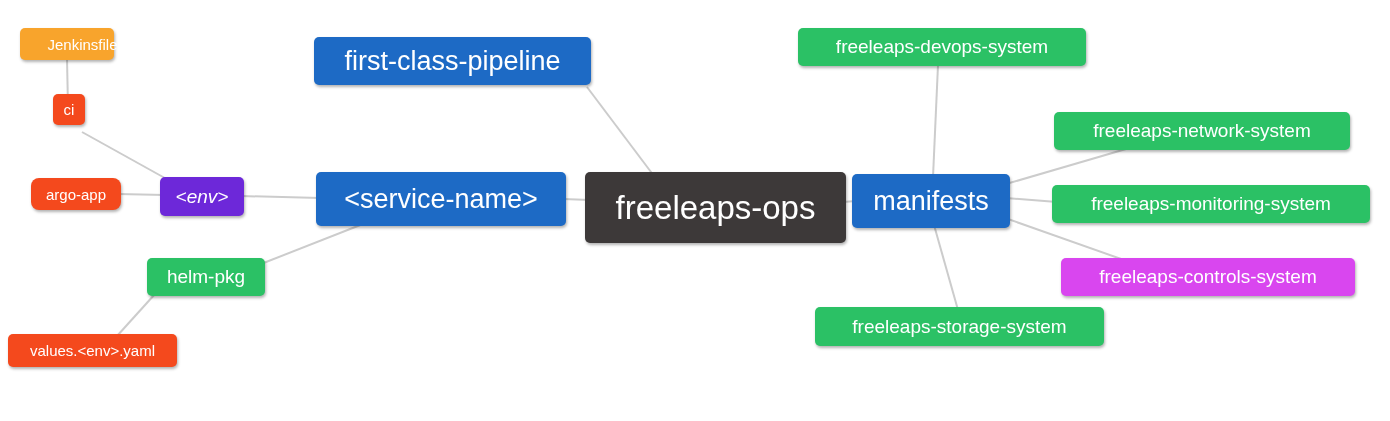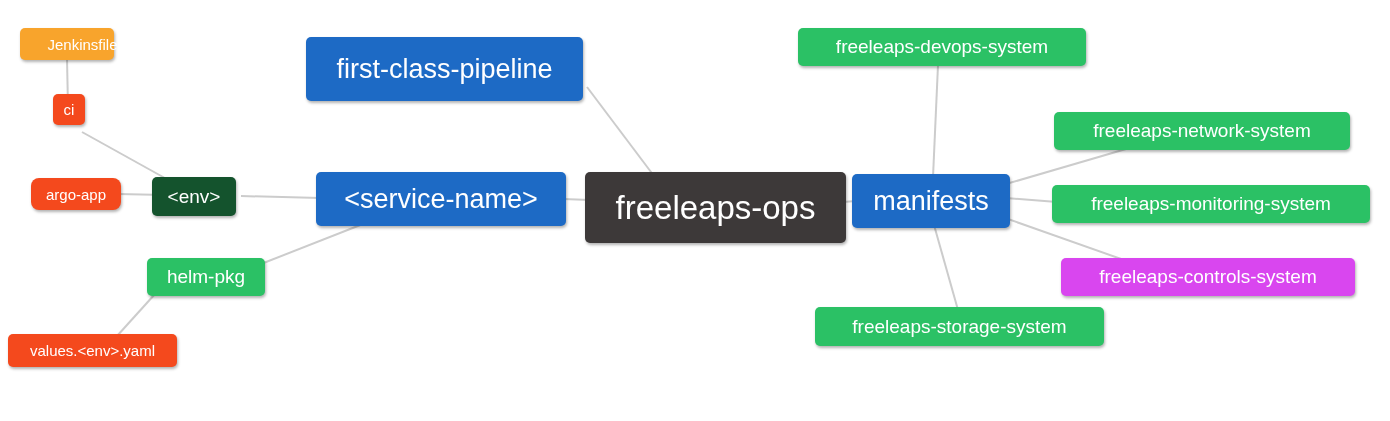--- a/index.html
+++ b/index.html
@@ -60,24 +60,24 @@
     <line class="edge-line" x1="933" y1="177" x2="938" y2="65" stroke="#CCCCCC" stroke-width="2"></line>
     <line class="edge-line" x1="1006" y1="184" x2="1126" y2="149" stroke="#CCCCCC" stroke-width="2"></line>
     <line class="edge-line" x1="1006" y1="198" x2="1057" y2="202" stroke="#CCCCCC" stroke-width="2"></line>
     <line class="edge-line" x1="1008" y1="219" x2="1124" y2="260" stroke="#CCCCCC" stroke-width="2"></line>
     <line class="edge-line" x1="934" y1="225" x2="958" y2="310" stroke="#CCCCCC" stroke-width="2"></line>
   </svg>
 
   <div class="node sm c-amber" style="left: 20px; top: 28px; width: 94px; height: 32px; background-color: rgb(248, 164, 44);">Jenkinsfile</div>
   <div class="node sm c-red" style="left: 53px; top: 94px; width: 32px; height: 31px; background-color: rgb(244, 73, 29);">ci</div>
   <div class="node sm c-red" style="left: 31px; top: 178px; width: 90px; height: 32px; background-color: rgb(244, 73, 29); border-radius: 8px;">argo-app</div>
-  <div class="node md c-green" style="left: 152px; top: 177px; width: 84px; height: 39px; background-color: #14532d;">&lt;env&gt;</div>
+  <div class="node md c-green" style="left: 160px; top: 177px; width: 84px; height: 39px; background-color: #6d28d9; font-style: italic;">&lt;env&gt;</div>
   <div class="node md c-green" style="left: 147px; top: 258px; width: 118px; height: 38px; background-color: rgb(43, 193, 101);">helm-pkg</div>
   <div class="node sm c-red" style="left: 8px; top: 334px; width: 169px; height: 33px; background-color: rgb(244, 73, 29);">values.&lt;env&gt;.yaml</div>
-  <div class="node lg c-blue" style="left: 306px; top: 37px; width: 277px; height: 64px; background-color: rgb(29, 106, 197);">first-class-pipeline</div>
+  <div class="node lg c-blue" style="left: 314px; top: 37px; width: 277px; height: 48px; background-color: rgb(29, 106, 197);">first-class-pipeline</div>
   <div class="node lg c-blue" style="left: 316px; top: 172px; width: 250px; height: 54px; background-color: rgb(29, 106, 197);">&lt;service-name&gt;</div>
   <div class="node xl c-dark" style="left: 585px; top: 172px; width: 261px; height: 71px; background-color: rgb(61, 57, 57);">freeleaps-ops</div>
   <div class="node lg c-blue" style="left: 852px; top: 174px; width: 158px; height: 54px; background-color: rgb(29, 106, 197);">manifests</div>
   <div class="node md c-green" style="left: 798px; top: 28px; width: 288px; height: 38px; background-color: rgb(43, 193, 101);">freeleaps-devops-system</div>
   <div class="node md c-green" style="left: 1054px; top: 112px; width: 296px; height: 38px; background-color: rgb(43, 193, 101);">freeleaps-network-system</div>
   <div class="node md c-green" style="left: 1052px; top: 185px; width: 318px; height: 38px; background-color: rgb(43, 193, 101);">freeleaps-monitoring-system</div>
   <div class="node md c-green" style="left: 1061px; top: 258px; width: 294px; height: 38px; background-color: #d946ef;">freeleaps-controls-system</div>
   <div class="node md c-green" style="left: 815px; top: 307px; width: 289px; height: 39px; background-color: rgb(43, 193, 101);">freeleaps-storage-system</div>
 
 </div>

